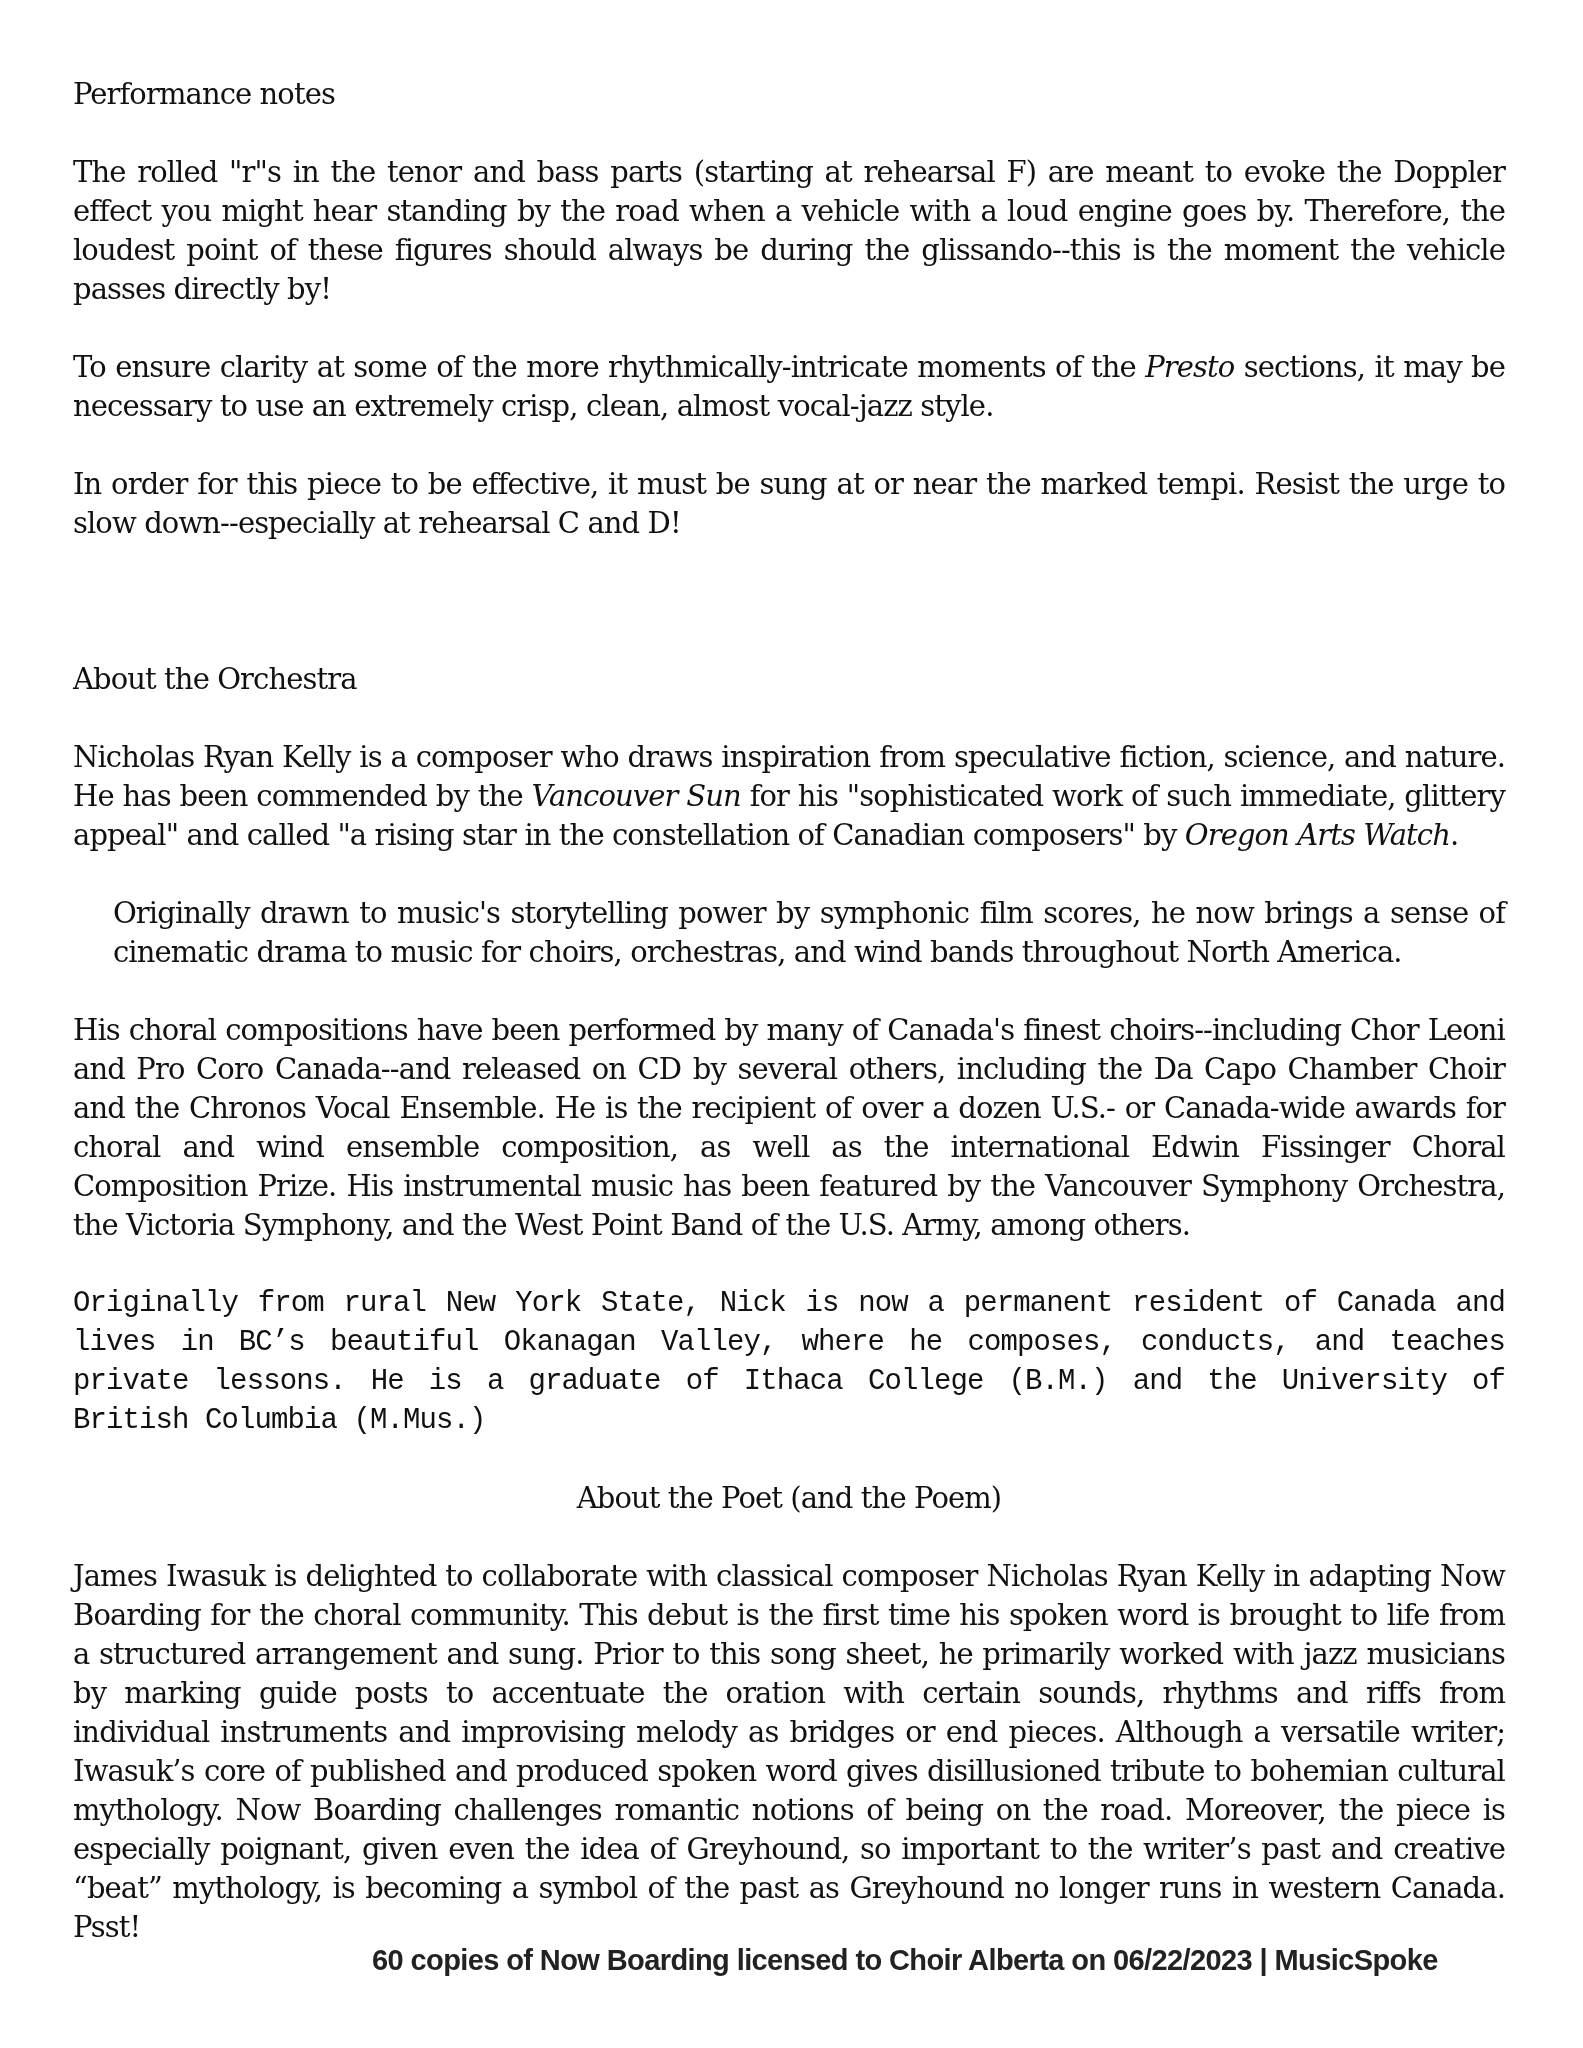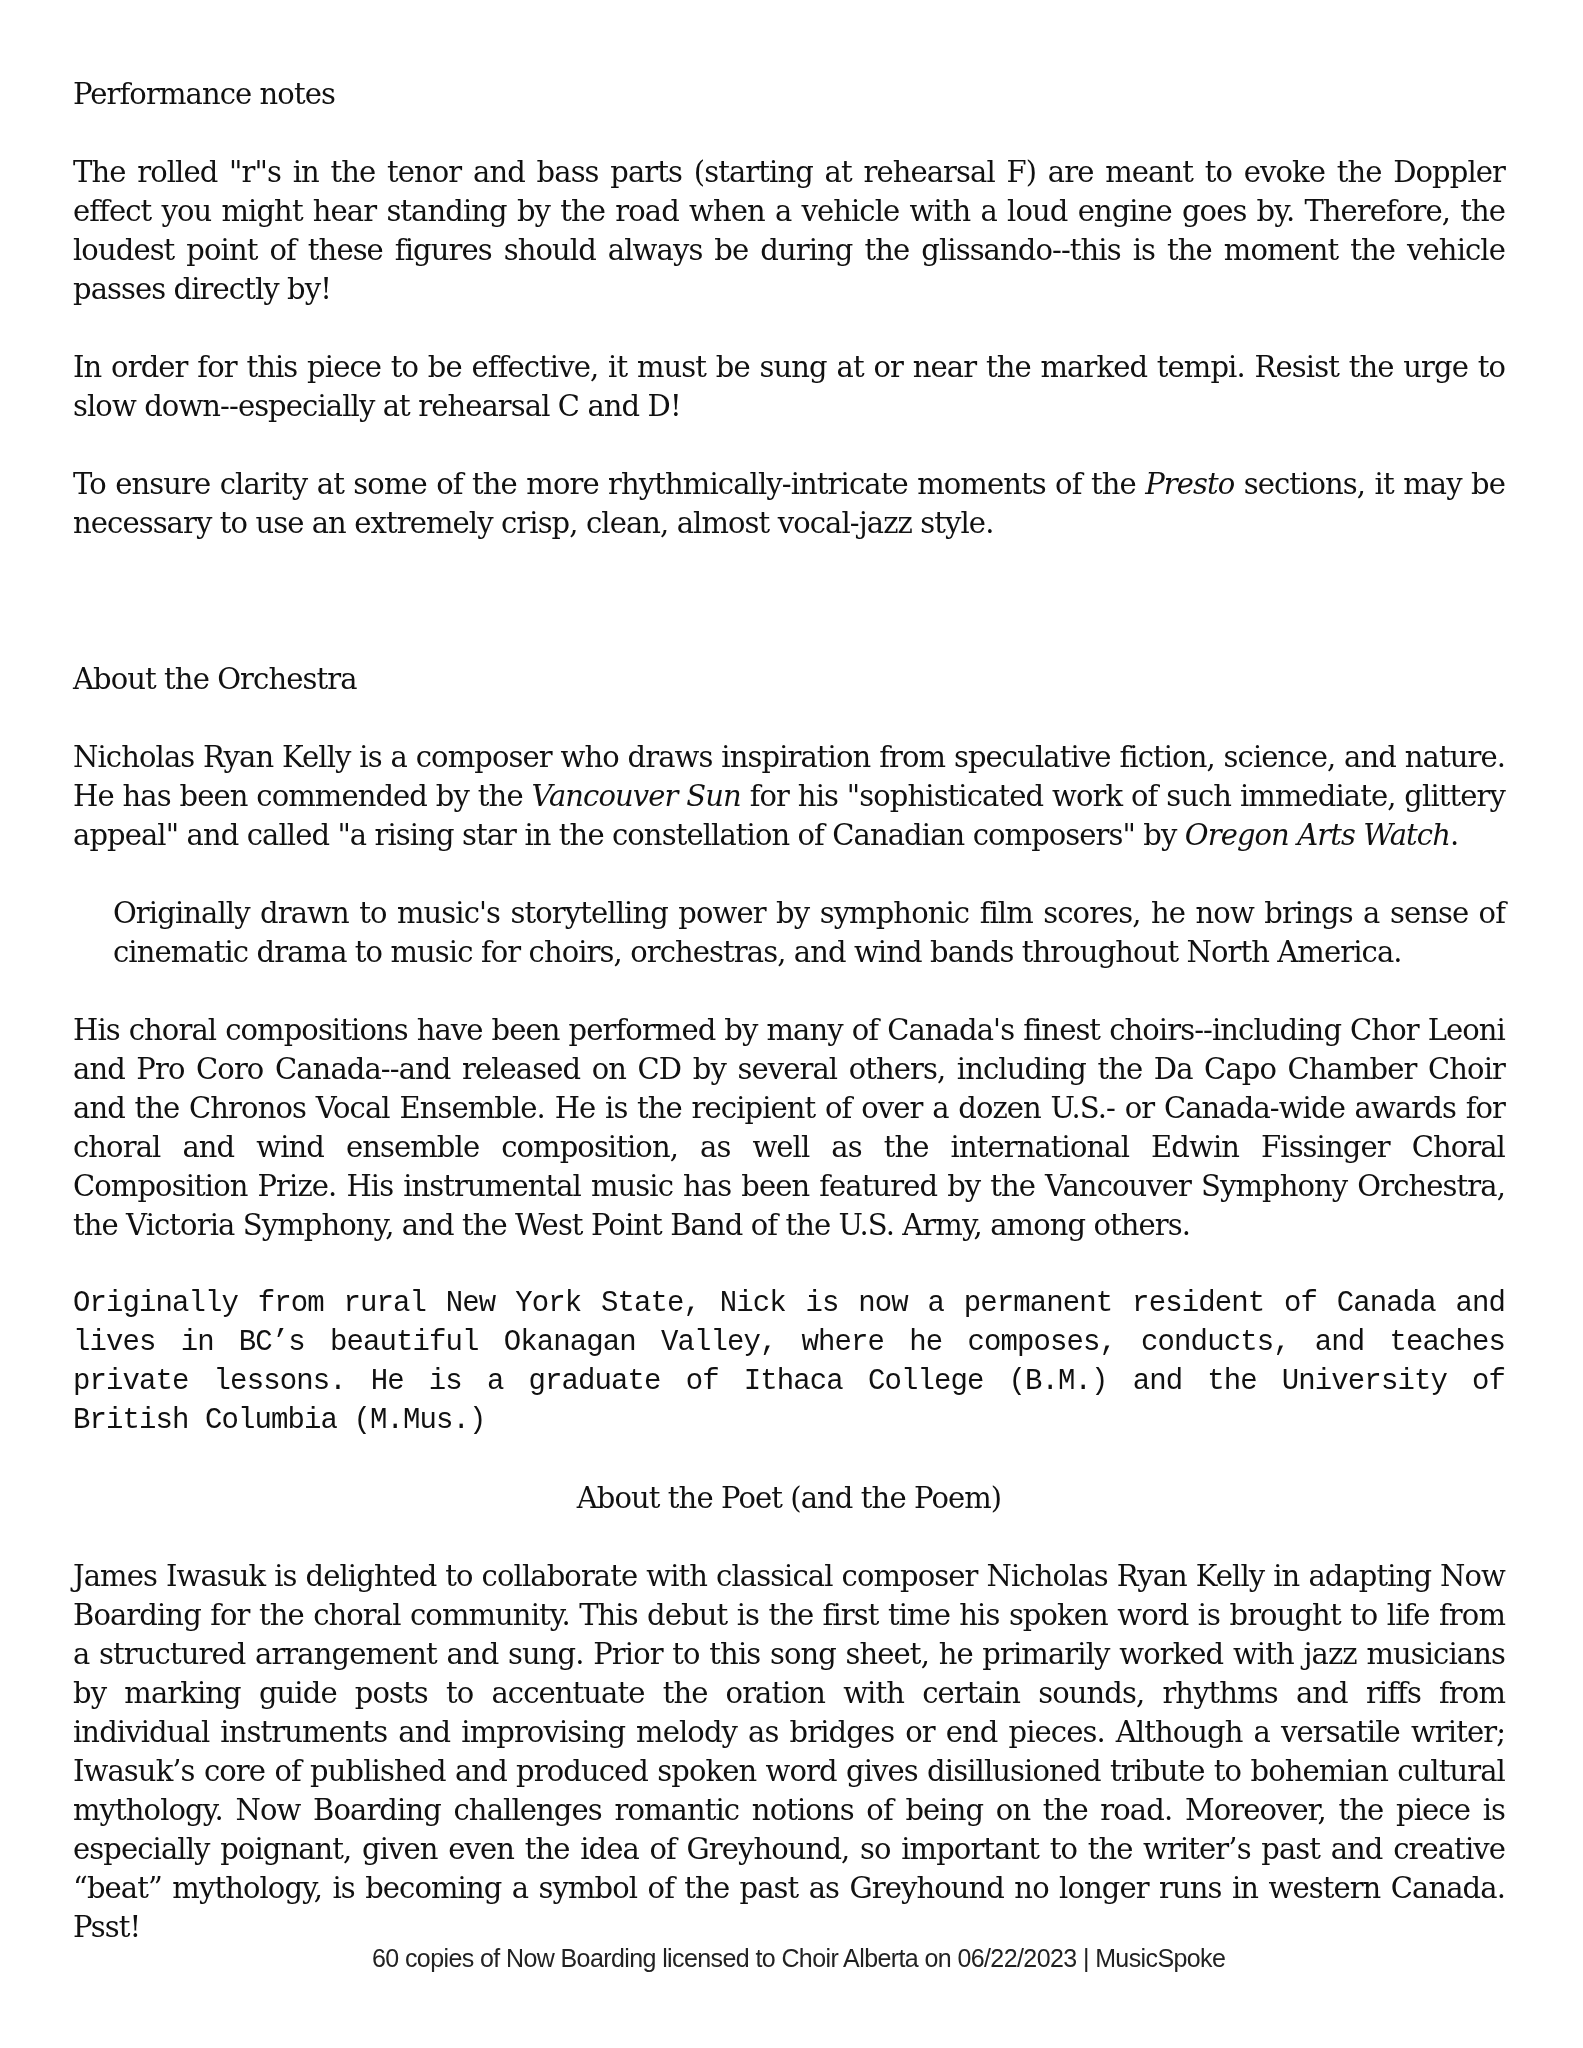--- a/index.html
+++ b/index.html
@@ -33,36 +33,37 @@
       margin: 0;
       font-size: 29px;
       letter-spacing: -0.9px;
     }
     .it { font-style: italic; }
     .footer {
       position: absolute;
       left: 372px;
       top: 1944px;
       font-family: "Liberation Sans", sans-serif;
-      font-size: 25px;
+      font-size: 29px;
       letter-spacing: -0.6px;
       color: #222222;
       white-space: nowrap;
+      font-weight: bold;
     }
   </style>
 </head>
 <body>
 
 <div class="page">
 
   <section>
     <h2 class="heading" style="margin-top:75px;">Performance notes</h2>
     <p style="margin-top:39px;">The rolled "r"s in the tenor and bass parts (starting at rehearsal F) are meant to evoke the Doppler effect you might hear standing by the road when a vehicle with a loud engine goes by.  Therefore, the loudest point of these figures should always be during the glissando--this is the moment the vehicle passes directly by!</p>
+    <p style="margin-top:39px;"><span>To ensure clarity at some of the more rhythmically-intricate moments of the </span><span class="it">Presto</span><span> sections, it may be necessary to use an extremely crisp, clean, almost vocal-jazz style.</span></p>
     <p style="margin-top:39px;">In order for this piece to be effective, it must be sung at or near the marked tempi. Resist the urge to slow down--especially at rehearsal C and D!</p>
-    <p style="margin-top:39px;"><span>To ensure clarity at some of the more rhythmically-intricate moments of the </span><span class="it">Presto</span><span> sections, it may be necessary to use an extremely crisp, clean, almost vocal-jazz style.</span></p>
   </section>
 
   <section>
     <h2 class="heading" style="margin-top:117px;">About the Orchestra</h2>
     <p style="margin-top:39px;"><span>Nicholas Ryan Kelly is a composer who draws inspiration from speculative fiction, science, and nature. He has been commended by the </span><span class="it">Vancouver Sun</span><span> for his "sophisticated work of such immediate, glittery appeal" and called "a rising star in the constellation of Canadian composers" by </span><span class="it">Oregon Arts Watch</span><span>.</span></p>
     <p style="margin-top:39px;margin-left:40px;">Originally drawn to music's storytelling power by symphonic film scores, he now brings a sense of cinematic drama to music for choirs, orchestras, and wind bands throughout North America.</p>
     <p style="margin-top:39px;">His choral compositions have been performed by many of Canada's finest choirs--including Chor Leoni and Pro Coro Canada--and released on CD by several others, including the Da Capo Chamber Choir and the Chronos Vocal Ensemble. He is the recipient of over a dozen U.S.- or Canada-wide awards for choral and wind ensemble composition, as well as the international Edwin Fissinger Choral Composition Prize. His instrumental music has been featured by the Vancouver Symphony Orchestra, the Victoria Symphony, and the West Point Band of the U.S. Army, among others.</p>
     <p style="margin-top:39px;font-family:Liberation Mono, monospace;">Originally from rural New York State, Nick is now a permanent resident of Canada and lives in BC’s beautiful Okanagan Valley, where he composes, conducts, and teaches private lessons. He is a graduate of Ithaca College (B.M.) and the University of British Columbia (M.Mus.)</p>
   </section>
 

